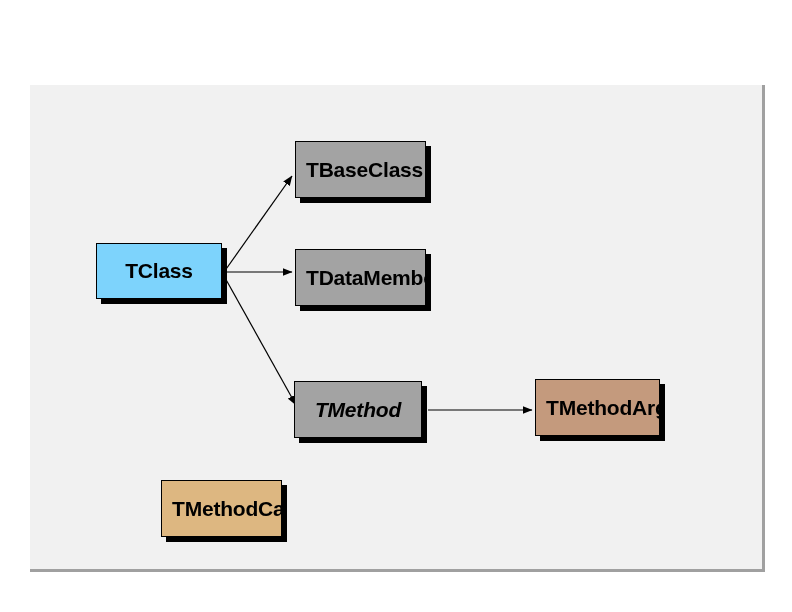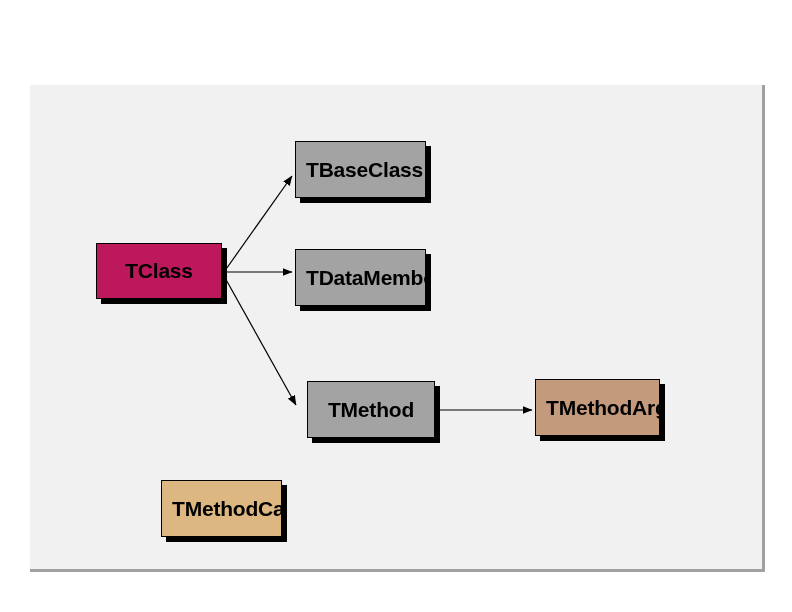--- a/index.html
+++ b/index.html
@@ -59,30 +59,30 @@
     padding-left: 10px;
     white-space: nowrap;
   }
   .node.centered {
     justify-content: center;
   }
   .node.centered .label {
     padding-left: 0;
   }
 
-  .fill-blue  { background: #be185d; text-align: center; }
+  .fill-blue  { background: #7dd3fc; text-align: center; }
   .fill-grey  { background: #a3a3a3; }
   .fill-tan   { background: #c49a7d; }
   .fill-wheat { background: #ddb781; }
 
   
   #node-tclass       { left: 96px;  top: 243px; width: 126px; height: 56px; }
   #node-tbaseclass   { left: 295px; top: 141px; width: 131px; height: 57px; }
   #node-tdatamember  { left: 295px; top: 249px; width: 131px; height: 57px; }
-  #node-tmethod      { left: 307px; top: 381px; width: 128px; height: 57px; }
+  #node-tmethod      { left: 294px; top: 381px; width: 128px; height: 57px; font-style: italic; }
   #node-tmethodarg   { left: 535px; top: 379px; width: 125px; height: 57px; }
   #node-tmethodcall  { left: 161px; top: 480px; width: 121px; height: 57px; }
 </style>
 </head>
 <body>
 
 <div id="page">
 
   <div id="canvas"></div>
 

